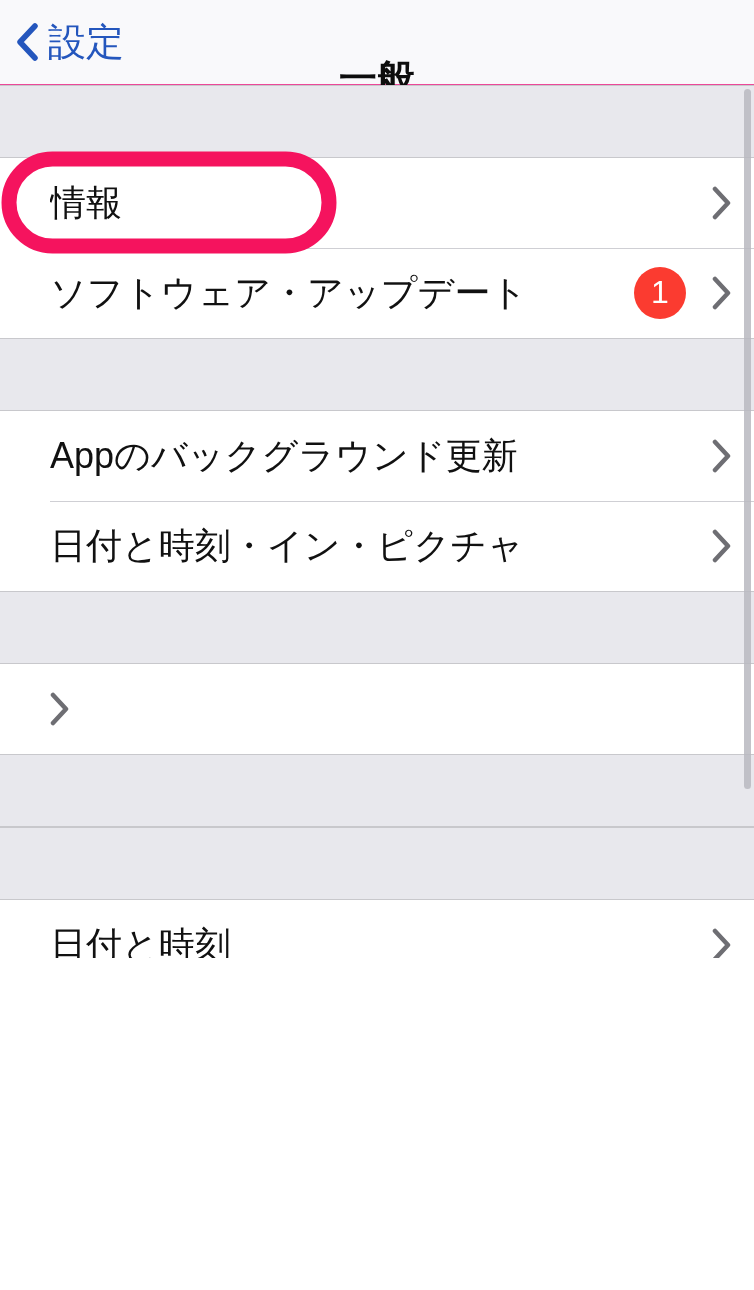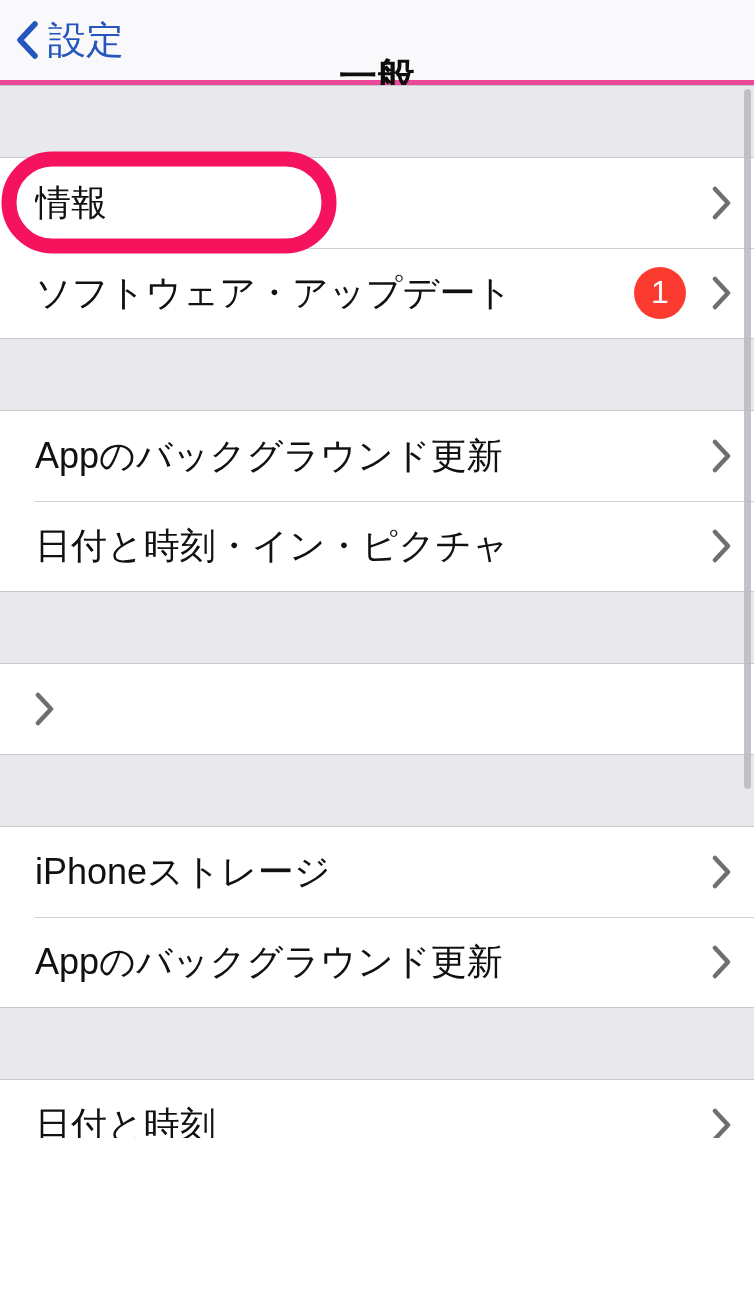--- a/index.html
+++ b/index.html
@@ -20,21 +20,21 @@
     height: 1290px;
     background: #ffffff;
     overflow: hidden;
   }
 
   
   .navbar {
     position: relative;
     height: 85px;
     background: #f9f9fb;
-    border-bottom: 5px solid #ec4899;
+    border-bottom: 1px solid #ec4899;
     display: flex;
     align-items: center;
   }
 
   .back-button {
     display: flex;
     align-items: center;
     gap: 10px;
     padding-left: 16px;
     cursor: pointer;
@@ -81,21 +81,21 @@
 
   .section-gap {
     background: #e8e8ed;
     border-top: 1px solid #c8c8cc;
     border-bottom: 1px solid #c8c8cc;
     width: 100%;
   }
 
   .gap-h72  { height: 73px; }
 
-  .group { background: #ffffff; }
+  .group { background: #ffffff; margin-left: 15px; }
 
   .row {
     position: relative;
     height: 90px;
     background: #ffffff;
     display: flex;
     align-items: center;
     padding-left: 35px;
     padding-right: 22px;
     cursor: pointer;
@@ -260,41 +260,20 @@
         <span class="row-accessories">
           <svg class="chevron" viewBox="0 0 20 34">
             <polyline points="3,3 16,17 3,31" fill="none" stroke="#6e6e73" stroke-width="4.5" stroke-linecap="round" stroke-linejoin="round"></polyline>
           </svg>
         </span>
       </div>
     </div>
 
     <div class="section-gap gap-h72"></div>
 
-    <div class="group">
-
-      <div class="row">
-        <span class="row-label">iPhoneストレージ</span>
-        <span class="row-accessories">
-          <svg class="chevron" viewBox="0 0 20 34">
-            <polyline points="3,3 16,17 3,31" fill="none" stroke="#6e6e73" stroke-width="4.5" stroke-linecap="round" stroke-linejoin="round"></polyline>
-          </svg>
-        </span>
-      </div>
-
-      <div class="row">
-        <span class="row-label">Appのバックグラウンド更新</span>
-        <span class="row-accessories">
-          <svg class="chevron" viewBox="0 0 20 34">
-            <polyline points="3,3 16,17 3,31" fill="none" stroke="#6e6e73" stroke-width="4.5" stroke-linecap="round" stroke-linejoin="round"></polyline>
-          </svg>
-        </span>
-      </div>
-
-    </div>
 
     <div class="section-gap gap-h72"></div>
 
     <div class="group">
       <div class="row row-clipped">
         <span class="row-label">日付と時刻</span>
         <span class="row-accessories">
           <svg class="chevron" viewBox="0 0 20 34">
             <polyline points="3,3 16,17 3,31" fill="none" stroke="#6e6e73" stroke-width="4.5" stroke-linecap="round" stroke-linejoin="round"></polyline>
           </svg>

